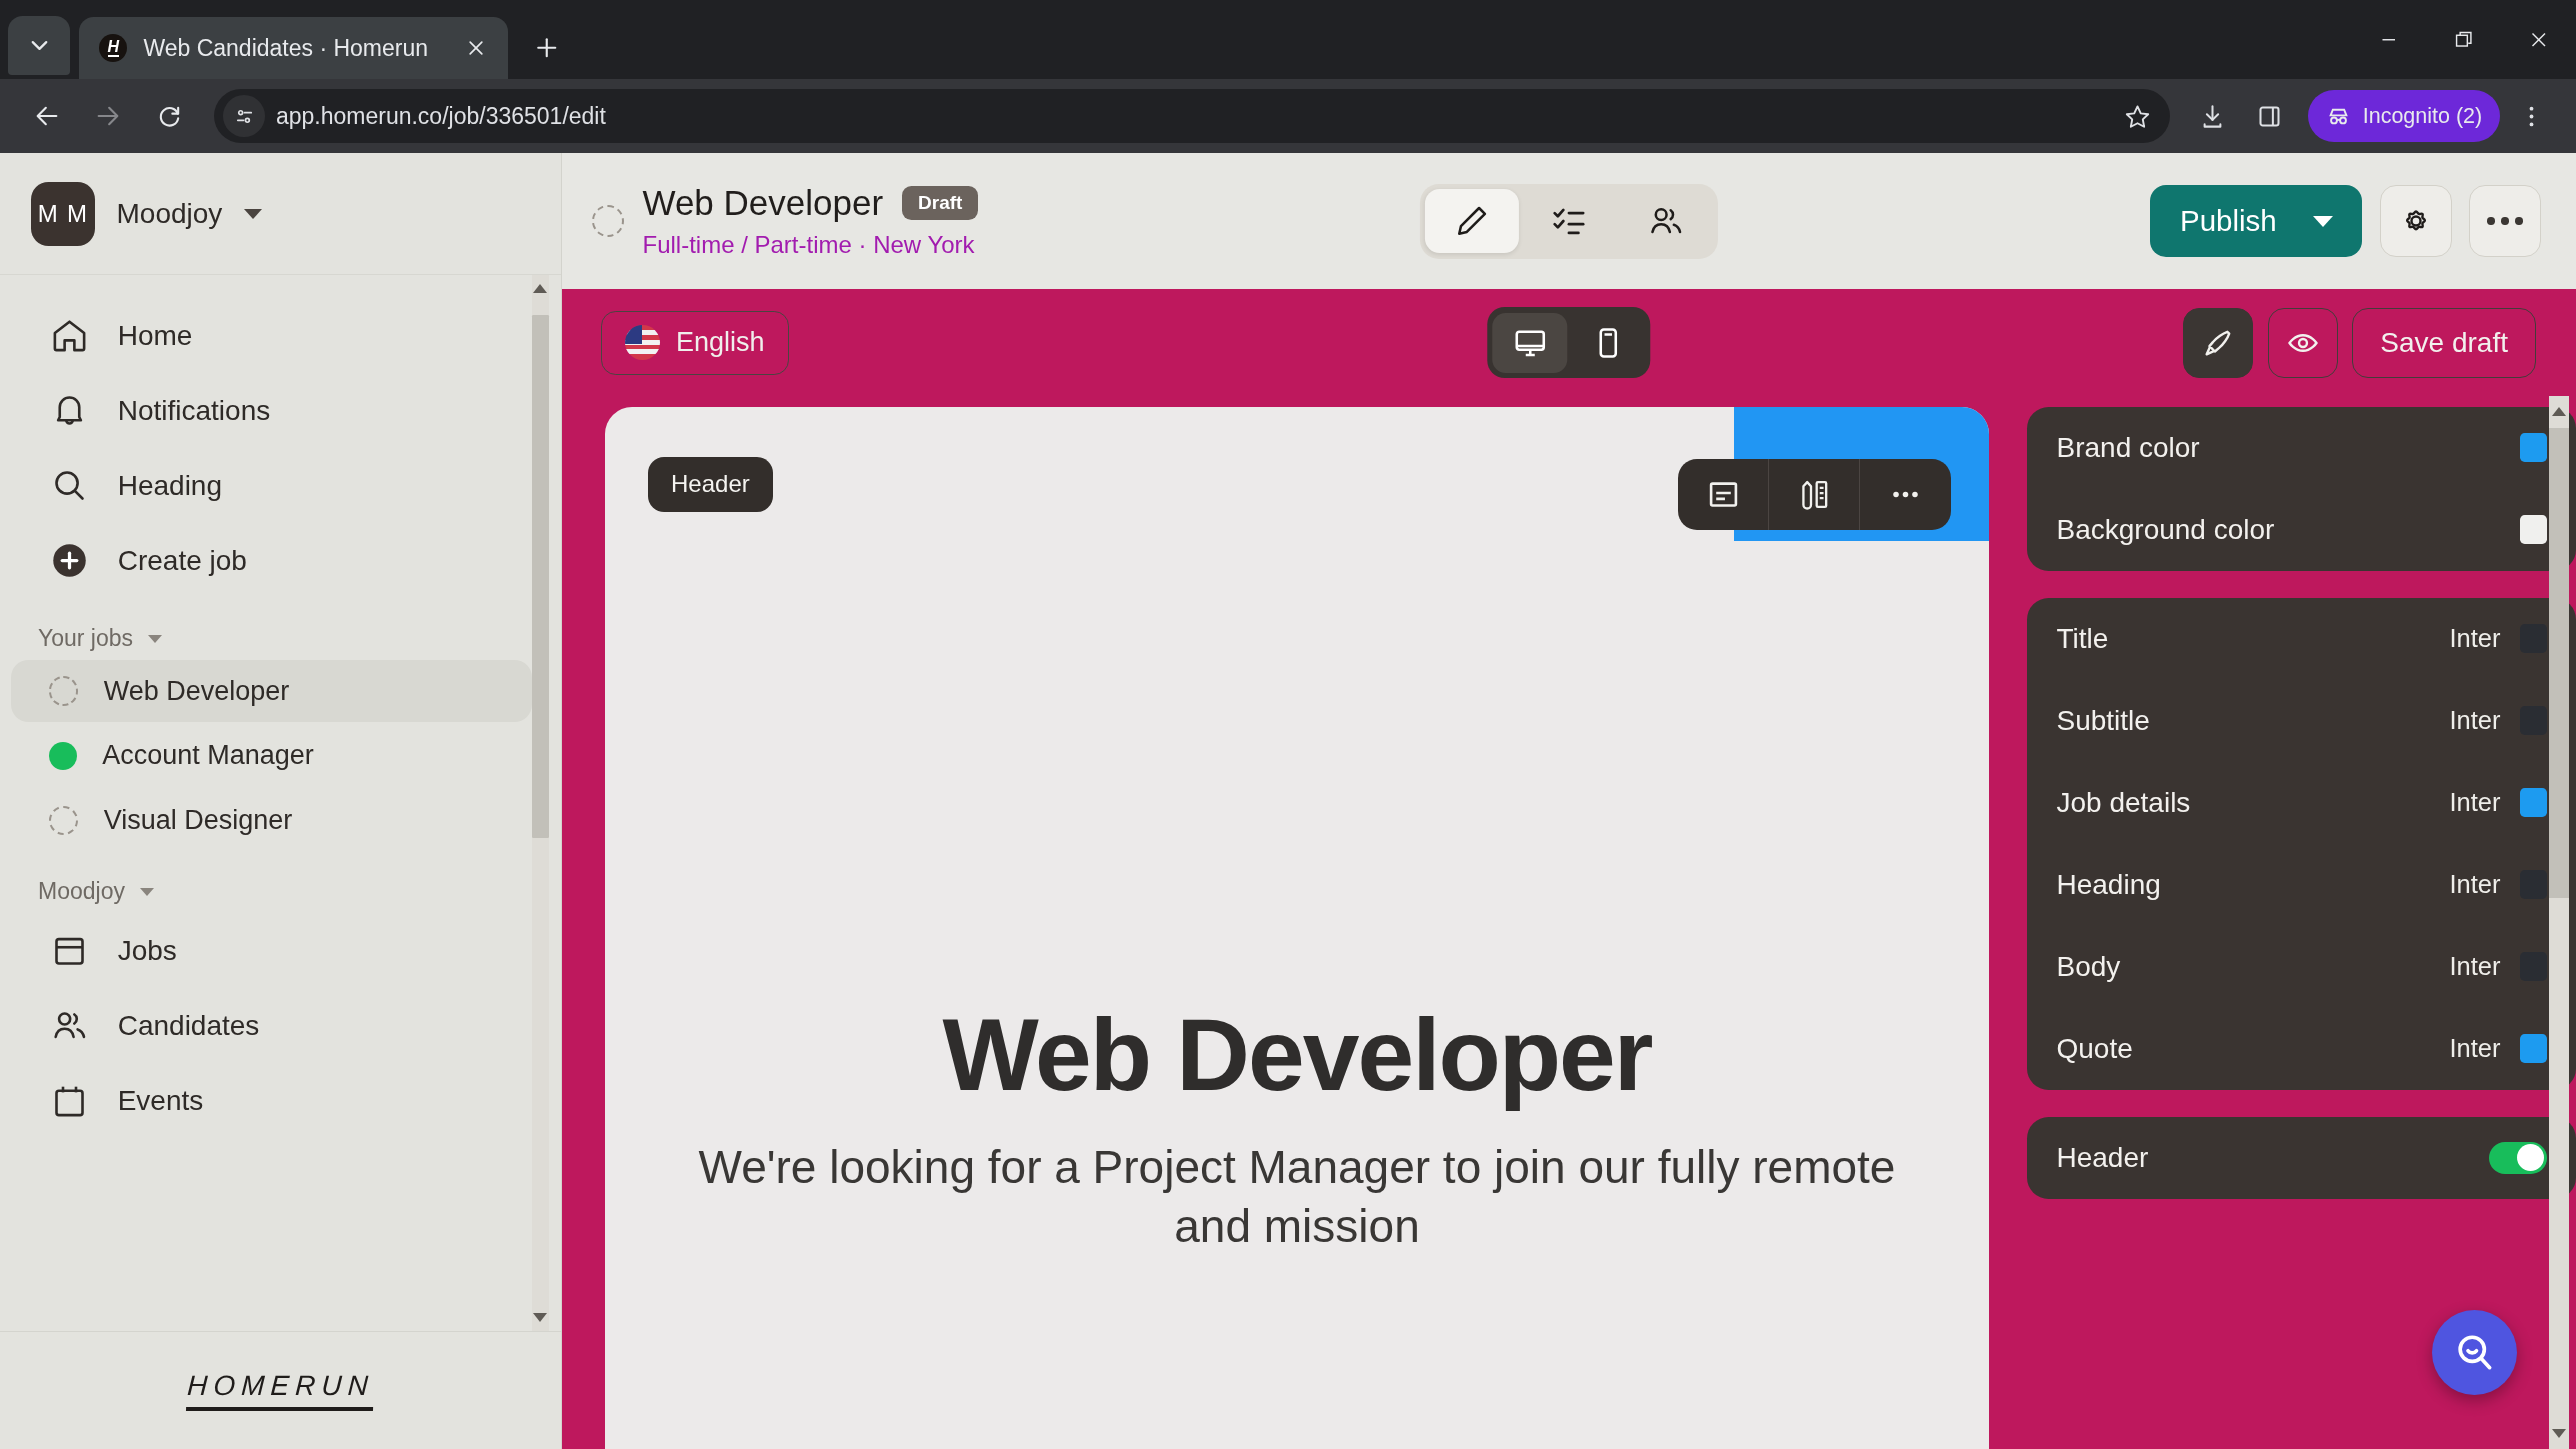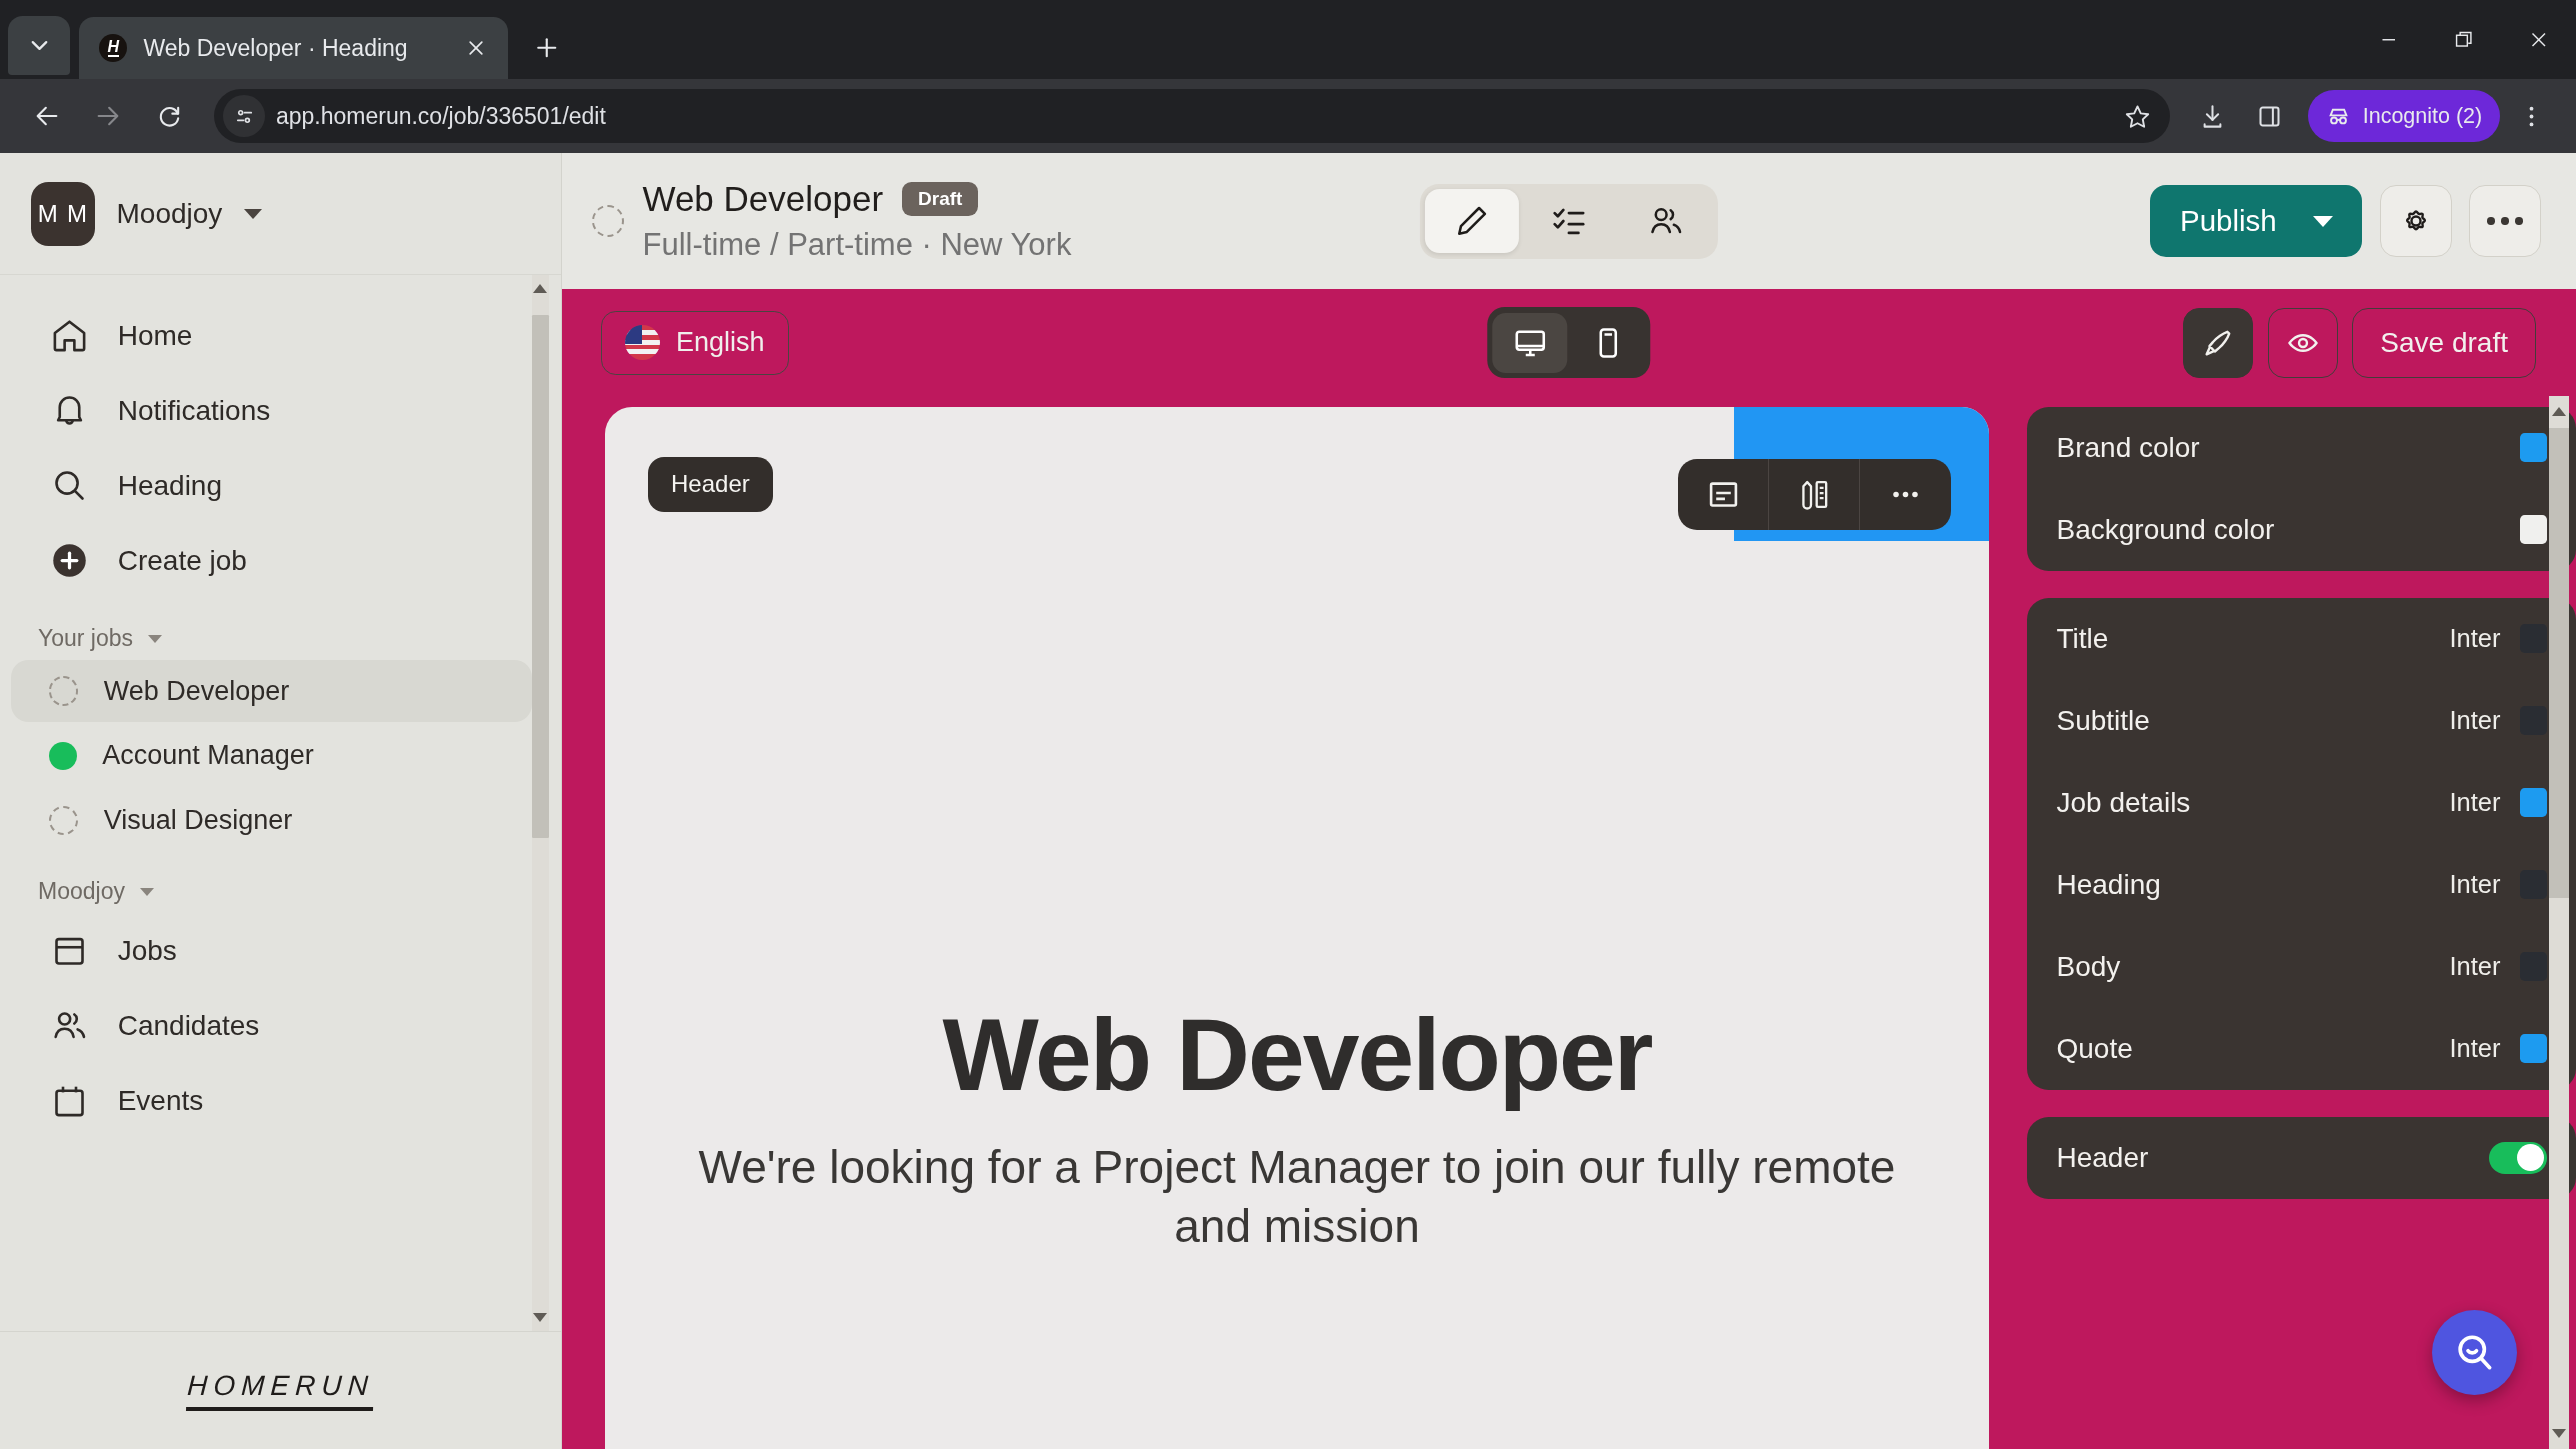--- a/index.html
+++ b/index.html
@@ -180,21 +180,21 @@
     padding: 0 35px 0 29.5px; gap: 19px; position: relative;
   }
   .jh-dot { width: 32px; height: 32px; border-radius: 50%; border: 2.7px dashed #9a948c; flex:0 0 32px; }
   .jh-text { display: flex; flex-direction: column; gap: 8px; }
   .jh-row1 { display: flex; align-items: center; gap: 19px; }
   .jh-title { font-size: 35px; color: #211e1c; font-weight: 500; }
   .badge-draft {
     background: #6b635d; color: #fff; font-size: 19px; font-weight: 600;
     padding: 6px 16px; border-radius: 9.4px;
   }
-  .jh-sub { font-size: 31px; color: #737373; }
+  .jh-sub { font-size: 24px; color: #a21caf; }
   .jh-tabs {
     position: absolute; left: 50%; transform: translateX(-50%);
     height: 75px; background: #dedbd4; border-radius: 19px; display: flex;
     align-items: center; padding: 5.4px; gap: 2.7px;
   }
   .jh-tab {
     width: 94px; height: 64px; border-radius: 14.8px;
     display: flex; align-items: center; justify-content: center; cursor: pointer;
   }
   .jh-tab.active { background: #f4f3f0; box-shadow: 0 1.3px 4px rgba(0,0,0,.09); }
@@ -338,21 +338,21 @@
   <div class="tabstrip">
     <div class="tab-search">
       <svg viewBox="0 0 24 24" fill="none" stroke="#e8eaed" stroke-width="2" stroke-linecap="round" stroke-linejoin="round">
           <polyline points="6 9 12 15 18 9"></polyline>
         </svg>
     </div>
     <div class="tab">
       <div class="tab-favicon">
         <span>H</span>
       </div>
-      <div class="tab-title">Web Developer · Heading</div>
+      <div class="tab-title">Web Candidates · Homerun</div>
       <div class="tab-close">
         <svg viewBox="0 0 24 24" fill="none" stroke="#e8eaed" stroke-width="2" stroke-linecap="round">
             <line x1="5" y1="5" x2="19" y2="19"></line>
             <line x1="19" y1="5" x2="5" y2="19"></line>
           </svg>
       </div>
     </div>
     <div class="tab-new">
       <svg viewBox="0 0 24 24" fill="none" stroke="#e8eaed" stroke-width="2" stroke-linecap="round">
           <line x1="12" y1="4" x2="12" y2="20"></line>

